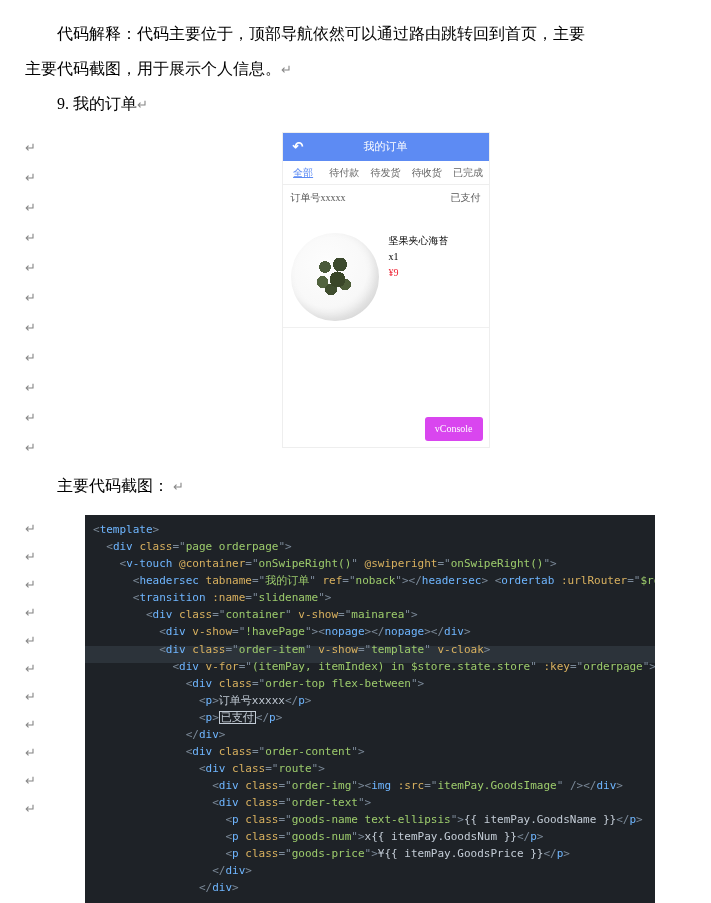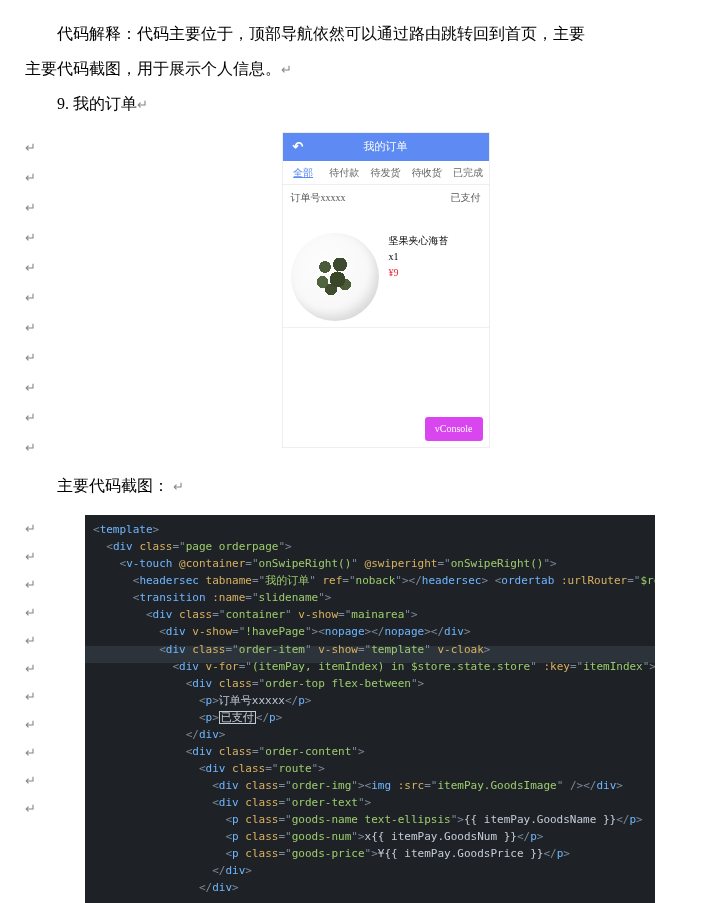--- a/index.html
+++ b/index.html
@@ -195,21 +195,21 @@
 </div>
 
 <div class="code-fig"><div class="ed-line"></div><div style="position:relative"><span class="c-gry">&lt;</span><span class="c-tag">template</span><span class="c-gry">&gt;</span>
   <span class="c-gry">&lt;</span><span class="c-tag">div </span><span class="c-atr">class</span><span class="c-gry">="</span><span class="c-str">page orderpage</span><span class="c-gry">"&gt;</span>
     <span class="c-gry">&lt;</span><span class="c-tag">v-touch </span><span class="c-atr">@container</span><span class="c-gry">="</span><span class="c-str">onSwipeRight()</span><span class="c-gry">" </span><span class="c-atr">@swiperight</span><span class="c-gry">="</span><span class="c-str">onSwipeRight()</span><span class="c-gry">"&gt;</span>
       <span class="c-gry">&lt;</span><span class="c-tag">headersec </span><span class="c-atr">tabname</span><span class="c-gry">="</span><span class="c-str">我的订单</span><span class="c-gry">" </span><span class="c-atr">ref</span><span class="c-gry">="</span><span class="c-str">noback</span><span class="c-gry">"&gt;</span><span class="c-gry">&lt;/</span><span class="c-tag">headersec</span><span class="c-gry">&gt; &lt;</span><span class="c-tag">ordertab </span><span class="c-atr">:urlRouter</span><span class="c-gry">="</span><span class="c-str">$route.path</span>
       <span class="c-gry">&lt;</span><span class="c-tag">transition </span><span class="c-atr">:name</span><span class="c-gry">="</span><span class="c-str">slidename</span><span class="c-gry">"&gt;</span>
         <span class="c-gry">&lt;</span><span class="c-tag">div </span><span class="c-atr">class</span><span class="c-gry">="</span><span class="c-str">container</span><span class="c-gry">" </span><span class="c-atr">v-show</span><span class="c-gry">="</span><span class="c-str">mainarea</span><span class="c-gry">"&gt;</span>
           <span class="c-gry">&lt;</span><span class="c-tag">div </span><span class="c-atr">v-show</span><span class="c-gry">="</span><span class="c-str">!havePage</span><span class="c-gry">"&gt;&lt;</span><span class="c-tag">nopage</span><span class="c-gry">&gt;&lt;/</span><span class="c-tag">nopage</span><span class="c-gry">&gt;&lt;/</span><span class="c-tag">div</span><span class="c-gry">&gt;</span>
           <span class="c-gry">&lt;</span><span class="c-tag">div </span><span class="c-atr">class</span><span class="c-gry">="</span><span class="c-str">order-item</span><span class="c-gry">" </span><span class="c-atr">v-show</span><span class="c-gry">="</span><span class="c-str">template</span><span class="c-gry">" </span><span class="c-atr">v-cloak</span><span class="c-gry">&gt;</span>
-            <span class="c-gry">&lt;</span><span class="c-tag">div </span><span class="c-atr">v-for</span><span class="c-gry">="</span><span class="c-str">(itemPay, itemIndex) in $store.state.store</span><span class="c-gry">" </span><span class="c-atr">:key</span><span class="c-gry">="</span><span class="c-str">itemIndex</span><span class="c-gry">"&gt;</span>
+            <span class="c-gry">&lt;</span><span class="c-tag">div </span><span class="c-atr">v-for</span><span class="c-gry">="</span><span class="c-str">(itemPay, itemIndex) in $store.state.store</span><span class="c-gry">" </span><span class="c-atr">:key</span><span class="c-gry">="</span><span class="c-str">orderpage</span><span class="c-gry">"&gt;</span>
               <span class="c-gry">&lt;</span><span class="c-tag">div </span><span class="c-atr">class</span><span class="c-gry">="</span><span class="c-str">order-top flex-between</span><span class="c-gry">"&gt;</span>
                 <span class="c-gry">&lt;</span><span class="c-tag">p</span><span class="c-gry">&gt;</span><span class="c-txt">订单号xxxxx</span><span class="c-gry">&lt;/</span><span class="c-tag">p</span><span class="c-gry">&gt;</span>
                 <span class="c-gry">&lt;</span><span class="c-tag">p</span><span class="c-gry">&gt;</span><span class="c-txt cursor-box">已支付</span><span class="c-gry">&lt;/</span><span class="c-tag">p</span><span class="c-gry">&gt;</span>
               <span class="c-gry">&lt;/</span><span class="c-tag">div</span><span class="c-gry">&gt;</span>
               <span class="c-gry">&lt;</span><span class="c-tag">div </span><span class="c-atr">class</span><span class="c-gry">="</span><span class="c-str">order-content</span><span class="c-gry">"&gt;</span>
                 <span class="c-gry">&lt;</span><span class="c-tag">div </span><span class="c-atr">class</span><span class="c-gry">="</span><span class="c-str">route</span><span class="c-gry">"&gt;</span>
                   <span class="c-gry">&lt;</span><span class="c-tag">div </span><span class="c-atr">class</span><span class="c-gry">="</span><span class="c-str">order-img</span><span class="c-gry">"&gt;&lt;</span><span class="c-tag">img </span><span class="c-atr">:src</span><span class="c-gry">="</span><span class="c-str">itemPay.GoodsImage</span><span class="c-gry">" /&gt;</span><span class="c-gry">&lt;/</span><span class="c-tag">div</span><span class="c-gry">&gt;</span>
                   <span class="c-gry">&lt;</span><span class="c-tag">div </span><span class="c-atr">class</span><span class="c-gry">="</span><span class="c-str">order-text</span><span class="c-gry">"&gt;</span>
                     <span class="c-gry">&lt;</span><span class="c-tag">p </span><span class="c-atr">class</span><span class="c-gry">="</span><span class="c-str">goods-name text-ellipsis</span><span class="c-gry">"&gt;</span><span class="c-txt">{{ itemPay.GoodsName }}</span><span class="c-gry">&lt;/</span><span class="c-tag">p</span><span class="c-gry">&gt;</span>
                     <span class="c-gry">&lt;</span><span class="c-tag">p </span><span class="c-atr">class</span><span class="c-gry">="</span><span class="c-str">goods-num</span><span class="c-gry">"&gt;</span><span class="c-txt">x{{ itemPay.GoodsNum }}</span><span class="c-gry">&lt;/</span><span class="c-tag">p</span><span class="c-gry">&gt;</span>

